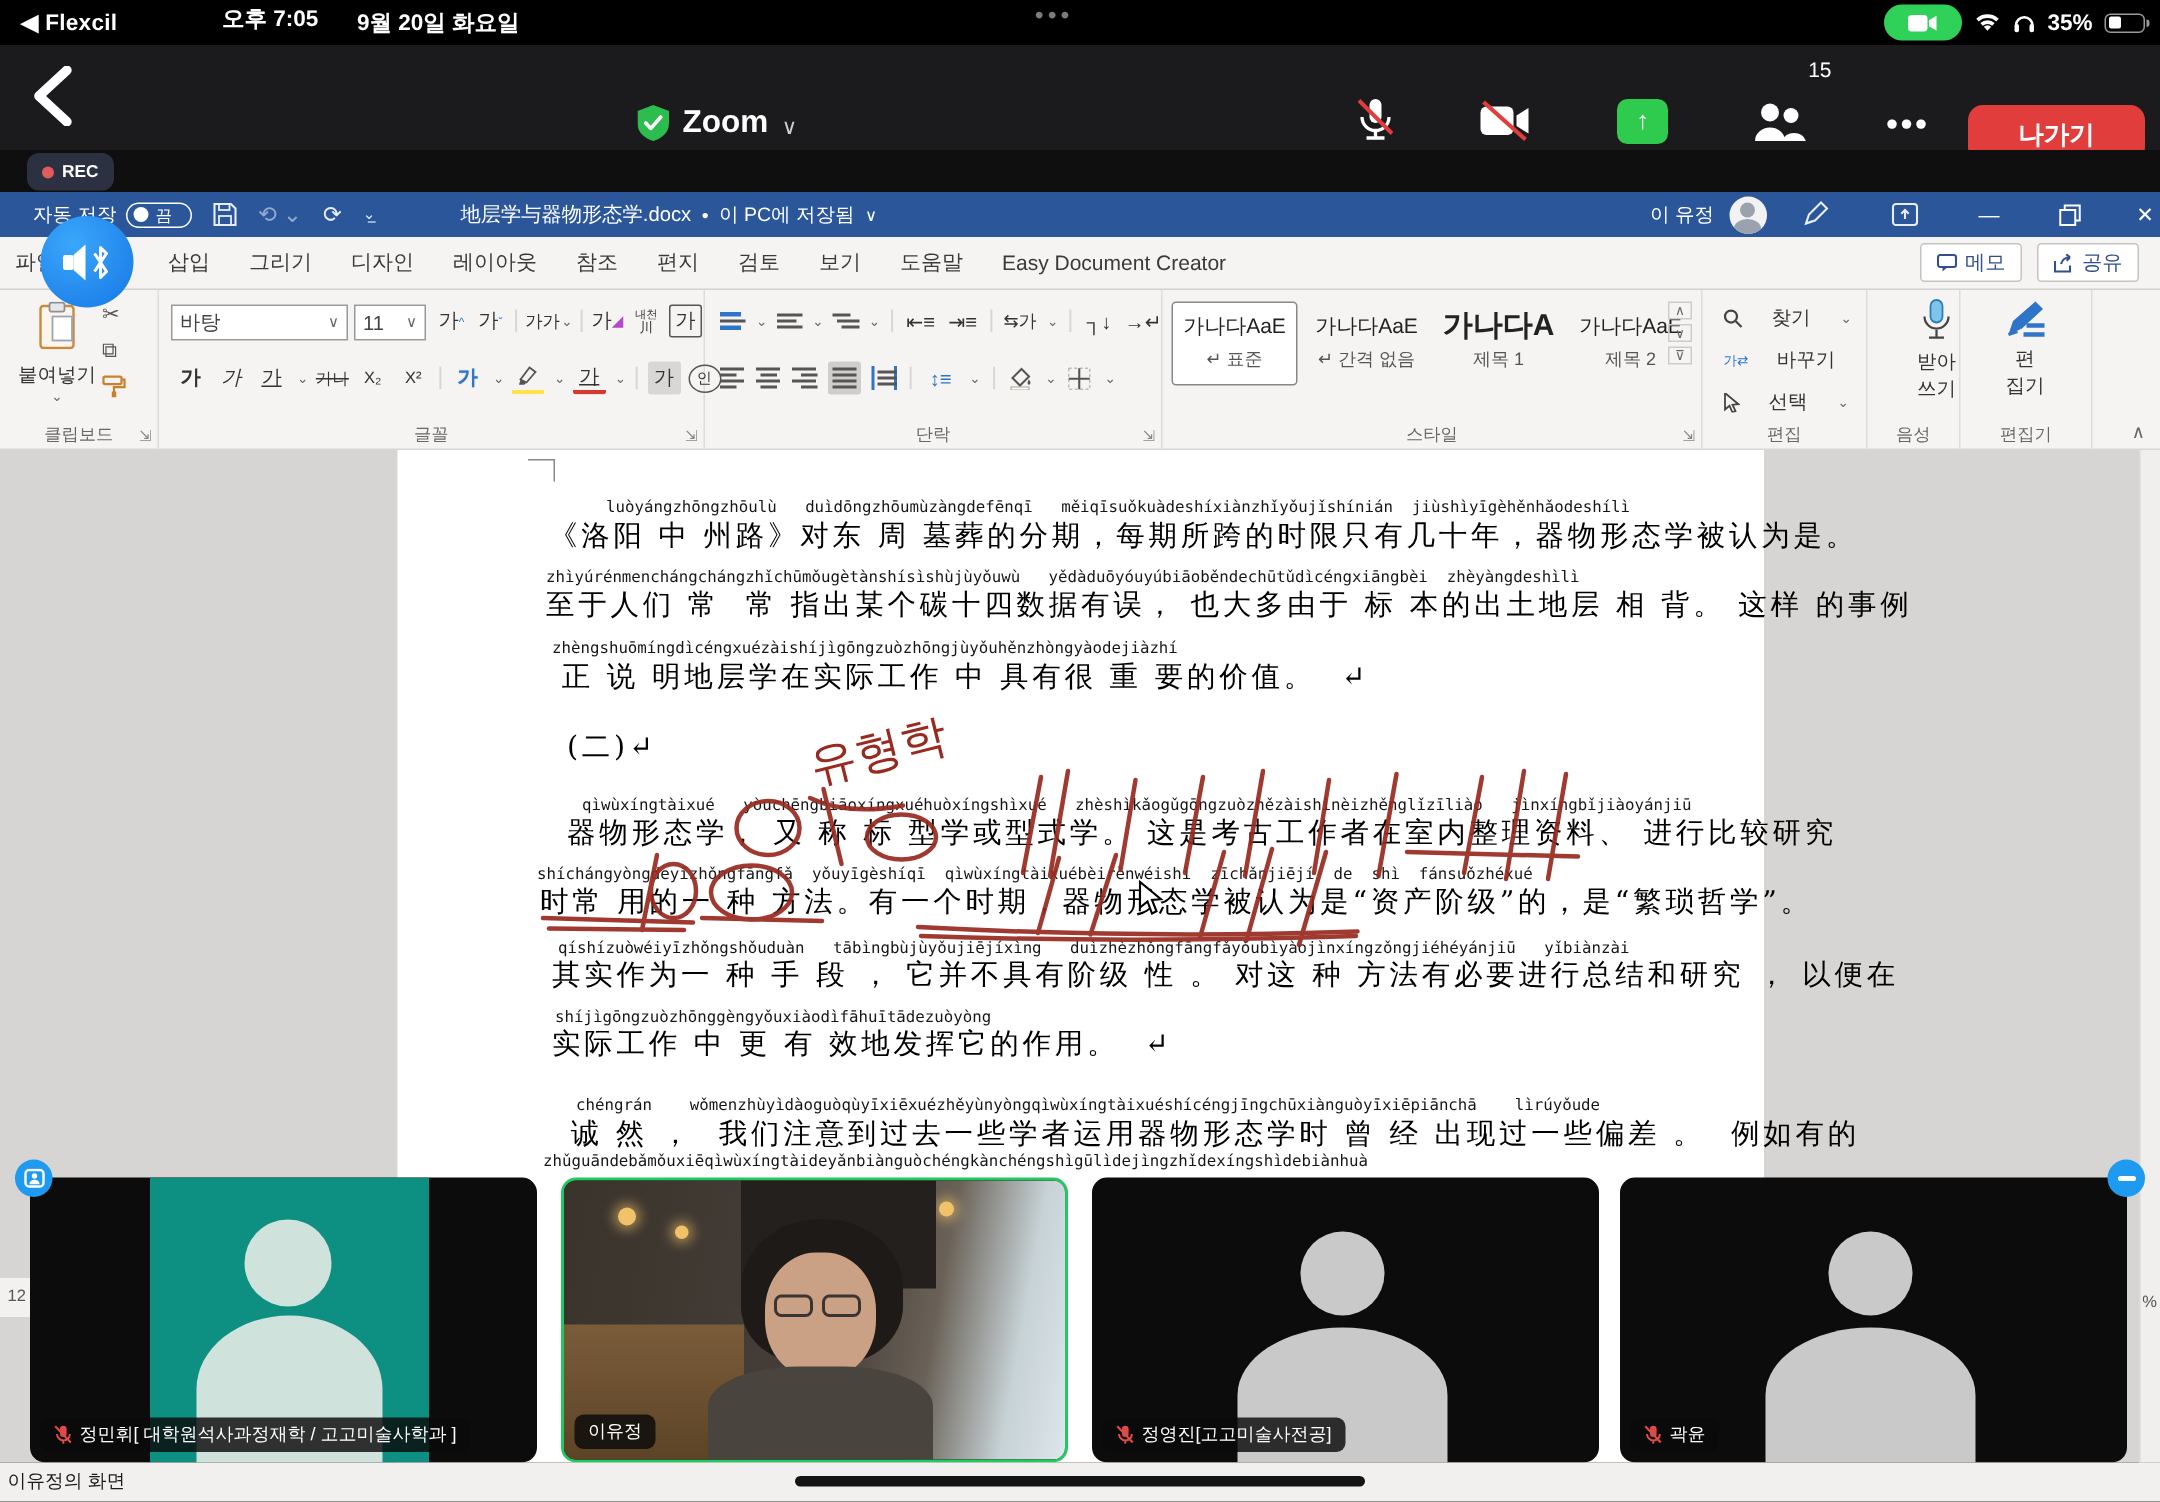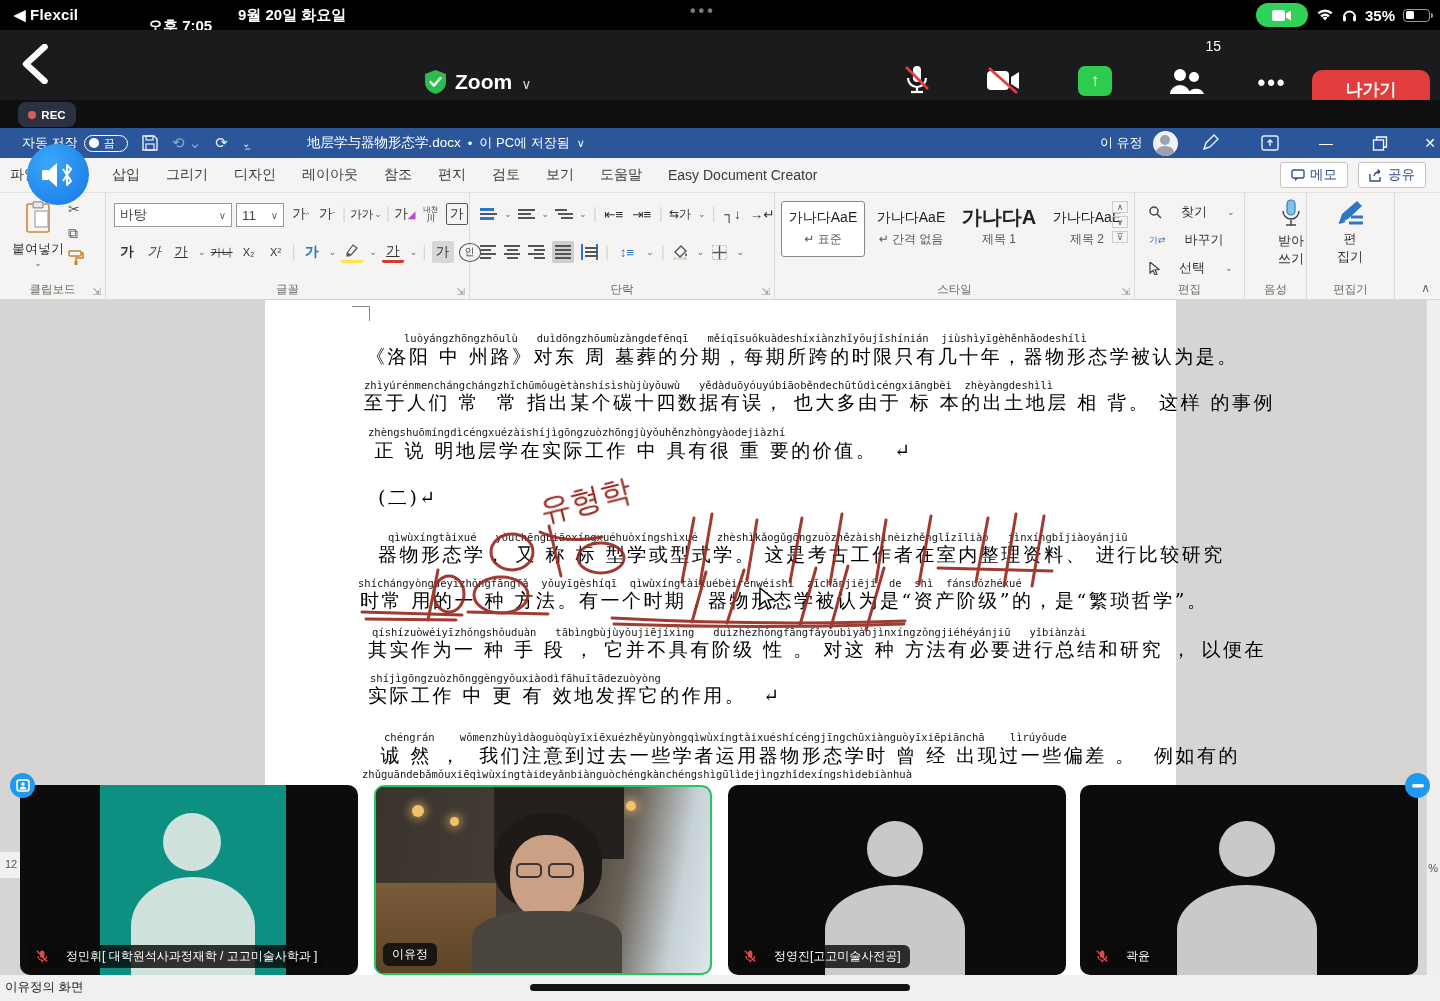--- a/index.html
+++ b/index.html
@@ -102,21 +102,21 @@
 
   
   .tile { position:absolute; top:785px; width:338px; height:190px; background:#0c0c0c; border-radius:10px; overflow:hidden; z-index:6; }
   .tile.active { border:2.5px solid #23c860; }
   .teal-block { position:absolute; left:80px; top:0; width:186px; height:190px; background:#0d8f82; }
   .teal-block .hd { position:absolute; left:63px; top:28px; width:58px; height:58px; border-radius:50%; background:#cfe3dc; }
   .teal-block .bd { position:absolute; left:31px; top:92px; width:124px; height:98px; border-radius:50% 50% 0 0; background:#cfe3dc; }
   .gray-av .hd { position:absolute; left:139px; top:36px; width:56px; height:56px; border-radius:50%; background:#c9c9c9; }
   .gray-av .bd { position:absolute; left:97px; top:100px; width:140px; height:90px; border-radius:50% 50% 0 0; background:#c9c9c9; }
   .name-tag { position:absolute; left:7px; bottom:7px; background:rgba(10,10,10,.82); border-radius:6px; padding:3px 9px;
-    color:#fff; font-size:12px; display:flex; align-items:center; gap:18px; max-width:92%; white-space:nowrap; }
+    color:#fff; font-size:12px; display:flex; align-items:center; gap:5px; max-width:92%; white-space:nowrap; }
   
   .scene { position:absolute; inset:0; background:linear-gradient(100deg,#3a332c 0%,#47403a 55%,#6a6258 72%,#c7d2d6 88%,#dde6ea 100%); }
   .scene .shelf { position:absolute; left:0; top:96px; width:120px; height:94px; background:linear-gradient(180deg,#7a5c3a,#5c4326); }
   .scene .lamp { position:absolute; border-radius:50%; background:#f2c26a; box-shadow:0 0 8px 3px rgba(242,194,106,.55); }
   .scene .board { position:absolute; left:118px; top:0; width:130px; height:72px; background:#23201e; }
   .scene .hair { position:absolute; left:118px; top:26px; width:108px; height:96px; border-radius:48% 48% 40% 40%; background:#1d1a18; }
   .scene .face { position:absolute; left:134px; top:48px; width:74px; height:84px; border-radius:46%; background:#caa184; }
   .scene .glasses { position:absolute; left:140px; top:76px; width:62px; height:16px; }
   .scene .glasses i { position:absolute; top:0; width:26px; height:15px; border:2.5px solid #3c3430; border-radius:5px; }
   .scene .body { position:absolute; left:96px; top:124px; width:150px; height:66px; border-radius:40% 40% 0 0; background:#4a443e; }
@@ -127,21 +127,21 @@
   
   #bottom-strip { position:absolute; left:0; top:975px; width:1440px; height:26px; background:#f1f0ee; z-index:7; }
   #share-label { position:absolute; left:5px; top:4px; font-size:12.5px; color:#1b1b1b; }
   #home-indicator { position:absolute; left:530px; top:9px; width:380px; height:7px; border-radius:4px; background:#141414; cursor:grab; }
 </style>
 </head>
 <body>
 
 <div id="status-bar">
   <span id="status-left">◀ Flexcil</span>
-  <span class="abs" style="left:148px;top:17px;font-size:15px;font-weight:bold">오후 7:05</span>
+  <span class="abs" style="left:148px;top:3px;font-size:15px;font-weight:bold">오후 7:05</span>
   <span class="abs" style="left:238px;top:6px;font-size:15px;font-weight:bold">9월 20일 화요일</span>
   <span id="status-dots">•••</span>
   <div id="status-right">
     <span class="cam-pill">
       <svg width="20" height="13" viewBox="0 0 20 13">
           <rect x="0" y="1" width="13" height="11" rx="2.5" fill="#fff"></rect>
           <path d="M14 4.5 19 1.5 V11.5 L14 8.5z" fill="#fff"></path>
         </svg>
     </span>
     <svg width="18" height="14" viewBox="0 0 18 14">

